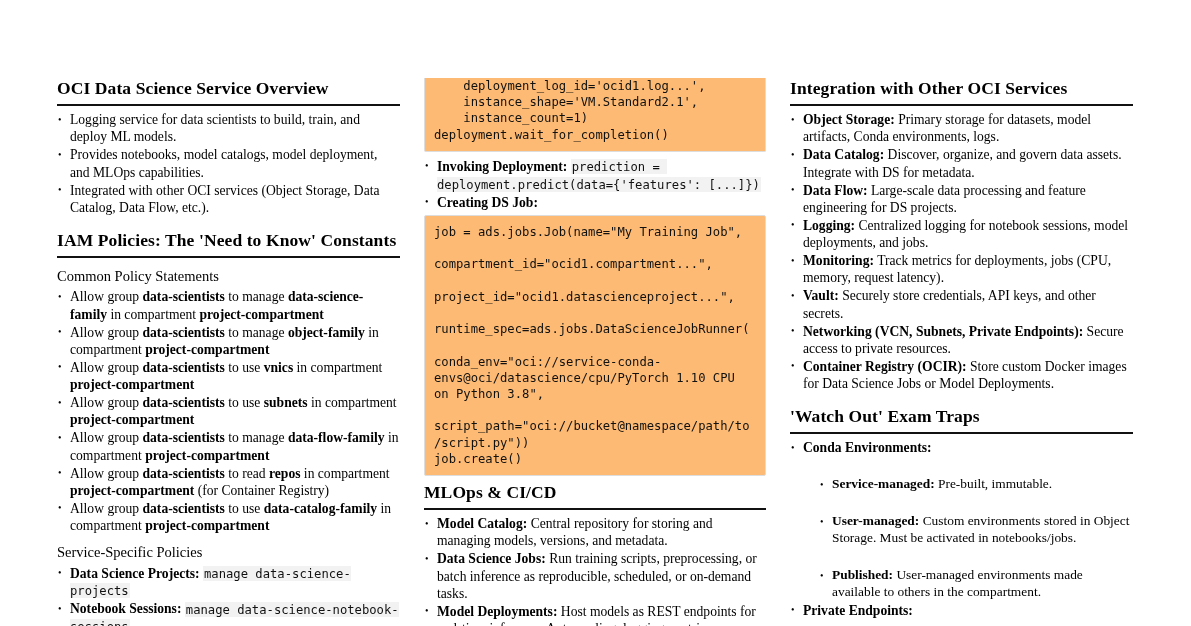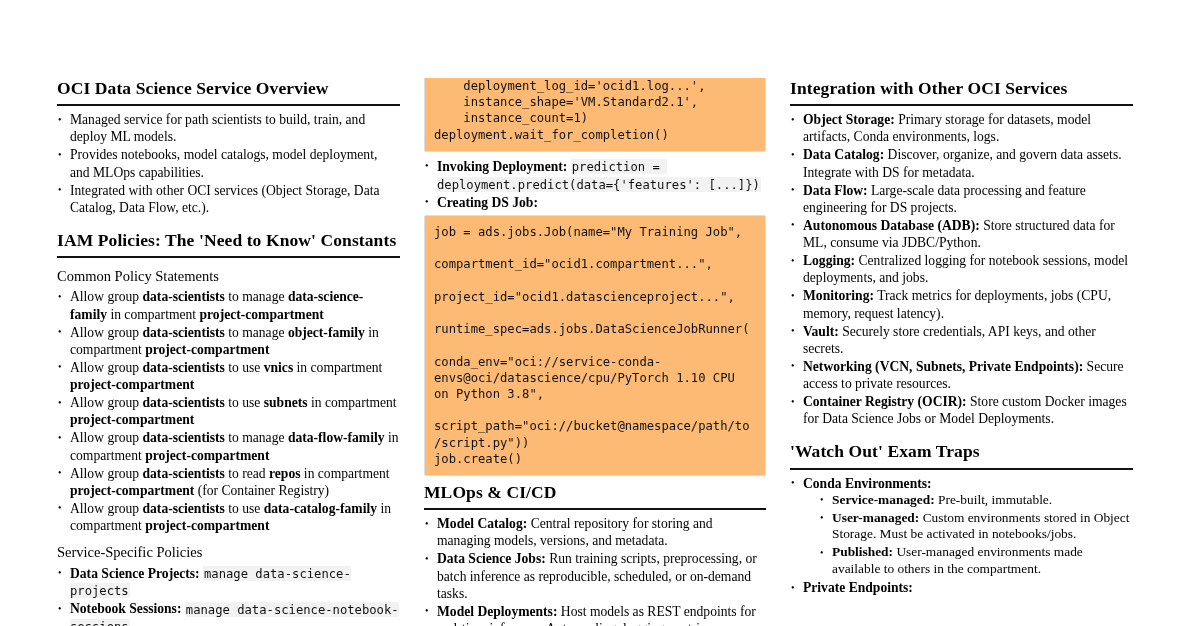--- a/index.html
+++ b/index.html
@@ -79,20 +79,21 @@
     font-size: 10px;
     line-height: 1.7;
   }
   ul.b.nested {
     margin: 0 0 0 0;
     padding-left: 16px;
   }
   ul.b.nested > li {
     font-size: 13.4px;
     line-height: 1.26;
+    margin-top: 20px;
   }
 
   b, strong { font-weight: bold; }
 
   
   code.inl {
     font-family: "DejaVu Sans Mono", "Liberation Mono", monospace;
     font-size: 12.2px;
     background: #f2f2f2;
     color: #111;
@@ -128,21 +129,21 @@
 <body>
 
 <div class="page">
   <div class="columns">
 
     <div class="col left">
 
       <div class="sec-block">
         <h2 class="sec-title">OCI Data Science Service Overview</h2>
         <ul class="b">
-          <li><span>Managed service for path scientists to build, train, and deploy ML models.</span></li>
+          <li><span>Logging service for data scientists to build, train, and deploy ML models.</span></li>
           <li><span>Provides notebooks, model catalogs, model deployment, and MLOps capabilities.</span></li>
           <li><span>Integrated with other OCI services (Object Storage, Data Catalog, Data Flow, etc.).</span></li>
         </ul>
       </div>
 
       <div class="sec-block tight">
         <h2 class="sec-title">IAM Policies: The 'Need to Know' Constants</h2>
         <h3 class="sub-title">Common Policy Statements</h3>
         <ul class="b">
           <li><span>Allow group </span><b>data-scientists</b><span> to manage </span><b>data-science-family</b><span> in compartment </span><b>project-compartment</b><span></span></li>
@@ -202,21 +203,20 @@
     </div>
 
     <div class="col right">
 
       <div class="sec-block">
         <h2 class="sec-title">Integration with Other OCI Services</h2>
         <ul class="b">
           <li><b>Object Storage:</b><span> Primary storage for datasets, model artifacts, Conda environments, logs.</span></li>
           <li><b>Data Catalog:</b><span> Discover, organize, and govern data assets. Integrate with DS for metadata.</span></li>
           <li><b>Data Flow:</b><span> Large-scale data processing and feature engineering for DS projects.</span></li>
-          <li><b>Autonomous Database (ADB):</b><span> Store structured data for ML, consume via JDBC/Python.</span></li>
           <li><b>Logging:</b><span> Centralized logging for notebook sessions, model deployments, and jobs.</span></li>
           <li><b>Monitoring:</b><span> Track metrics for deployments, jobs (CPU, memory, request latency).</span></li>
           <li><b>Vault:</b><span> Securely store credentials, API keys, and other secrets.</span></li>
           <li><b>Networking (VCN, Subnets, Private Endpoints):</b><span> Secure access to private resources.</span></li>
           <li><b>Container Registry (OCIR):</b><span> Store custom Docker images for Data Science Jobs or Model Deployments.</span></li>
         </ul>
       </div>
 
       <div class="sec-block">
         <h2 class="sec-title">'Watch Out' Exam Traps</h2>

